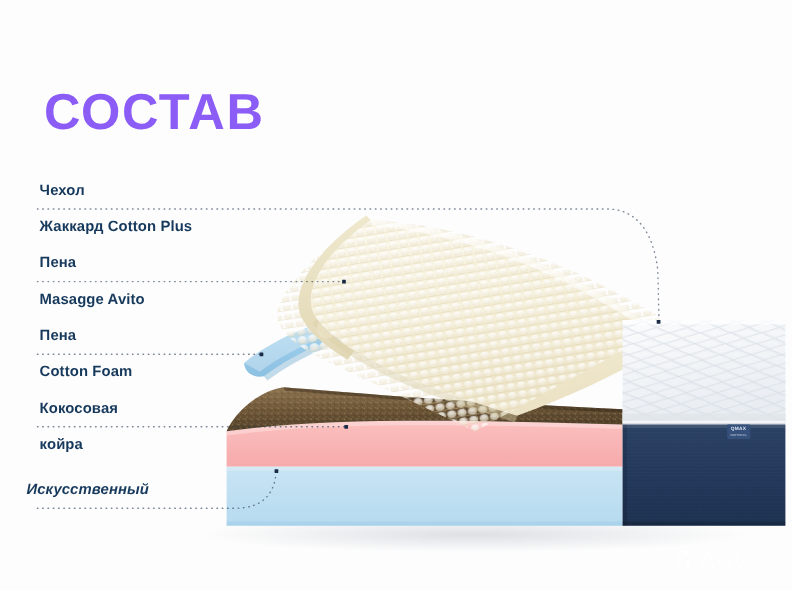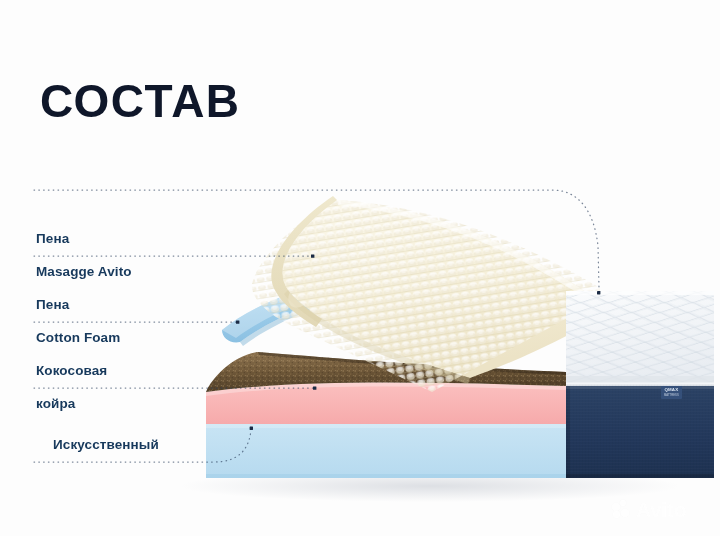--- a/index.html
+++ b/index.html
@@ -10,21 +10,21 @@
     font-family:"Liberation Sans", sans-serif;
     overflow:hidden;
     position:relative;
   }
   #stage{position:absolute;inset:0;width:720px;height:536px;background:#fdfdfd;}
 
   
   .title{
     position:absolute;left:40px;top:78px;
     font-size:46px;font-weight:700;letter-spacing:1.5px;
-    color:#0f172a;line-height:1;
+    color:#8b5cf6;line-height:1;
     font-family:"Liberation Sans", sans-serif;
     text-align:right;
   }
 
   
   .label{
     position:absolute;
     color:#17395c;
     font-size:13.5px;
     font-weight:700;
@@ -267,37 +267,41 @@
       <rect x="597" y="291" width="3.4" height="3.4" rx="0.4"></rect>
       <rect x="311" y="254.4" width="3.4" height="3.4" rx="0.4"></rect>
       <rect x="236" y="320.4" width="3.4" height="3.4" rx="0.4"></rect>
       <rect x="313" y="386.4" width="3.4" height="3.4" rx="0.4"></rect>
       <rect x="249.6" y="426.5" width="3.4" height="3.4" rx="0.4"></rect>
     </g>
   </svg>
 
   <div class="title">СОСТАВ</div>
 
+  <div class="label" style="left:36px;top:148px;">
+    <span class="l1">Чехол</span>
+    <span class="l2">Жаккард Cotton Plus</span>
+  </div>
 
   <div class="label" style="left:36px;top:214px;">
     <span class="l1">Пена</span>
     <span class="l2">Masagge Avito</span>
   </div>
 
   <div class="label" style="left:36px;top:280px;">
     <span class="l1">Пена</span>
     <span class="l2">Cotton Foam</span>
   </div>
 
   <div class="label" style="left:36px;top:346px;">
     <span class="l1">Кокосовая</span>
     <span class="l2">койра</span>
   </div>
 
-  <div class="label" style="left:53px;top:420px;">
+  <div class="label" style="left:24px;top:420px;font-style:italic;">
     <span class="l1">Искусственный</span>
   </div>
 
   <div class="brandtag" style="left:661px;top:386px;">
     <span>QMAX</span>
     <span class="sub">MATTRESS</span>
   </div>
 
   <div class="avito">
     <span class="mark">

